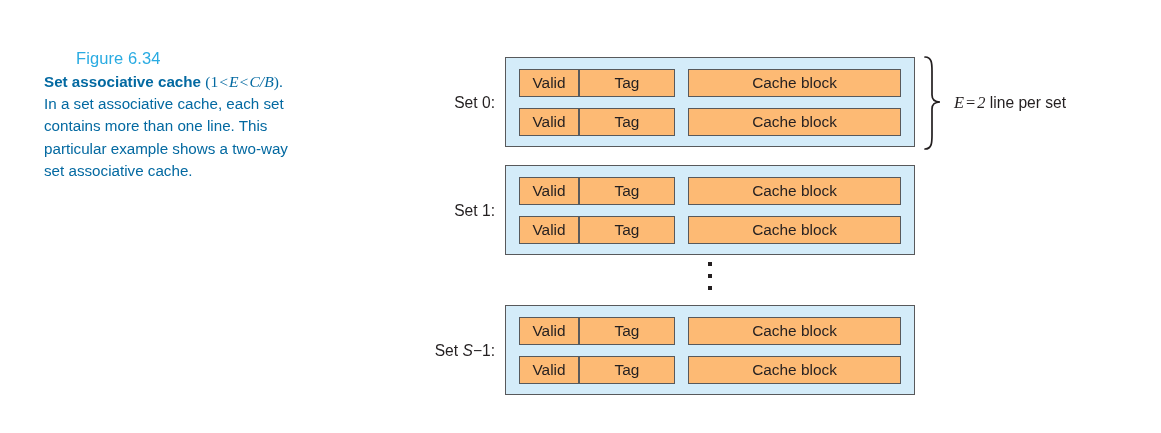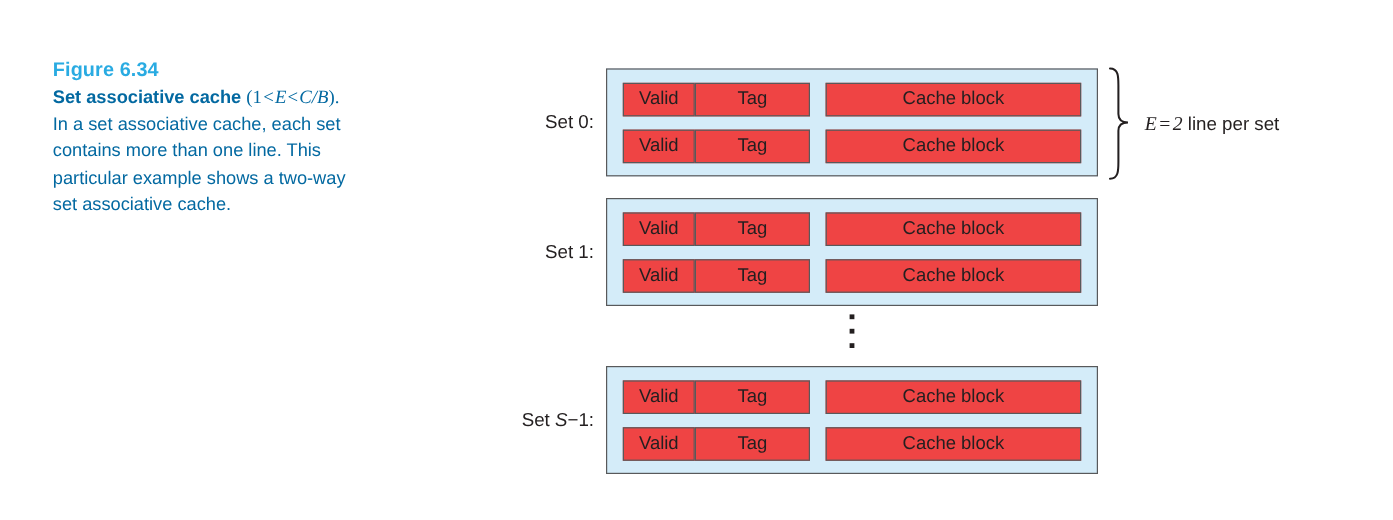--- a/index.html
+++ b/index.html
@@ -18,24 +18,25 @@
   
   #caption {
     position: absolute;
     left: 44px;
     top: 48px;
     width: 250px;
   }
   #fig-number {
     color: #29abe2;
     font-size: 16.5px;
-    font-weight: 700;
+    font-weight: 400;
     letter-spacing: 0.1px;
     line-height: 21px;
     margin-bottom: 2px;
+    margin-left: 32px;
   }
   #caption-body {
     color: #0369a1;
     font-size: 15.2px;
     line-height: 22.2px;
     text-align: left;
   }
   #caption-body .strong {
     font-weight: bold;
   }
@@ -79,21 +80,21 @@
     left: 13px;
     right: 13px;
     height: 28px;
     display: flex;
     align-items: stretch;
   }
   .cache-line.line-0 { top: 11px; }
   .cache-line.line-1 { top: 50px; }
 
   .cell {
-    background: #ef4444;
+    background: #fdba74;
     border: 1.5px solid #58595b;
     box-sizing: border-box;
     display: flex;
     align-items: center;
     justify-content: center;
     color: #231f20;
     font-size: 15.4px;
     font-family: "Liberation Sans", sans-serif;
     line-height: 1;
   }

